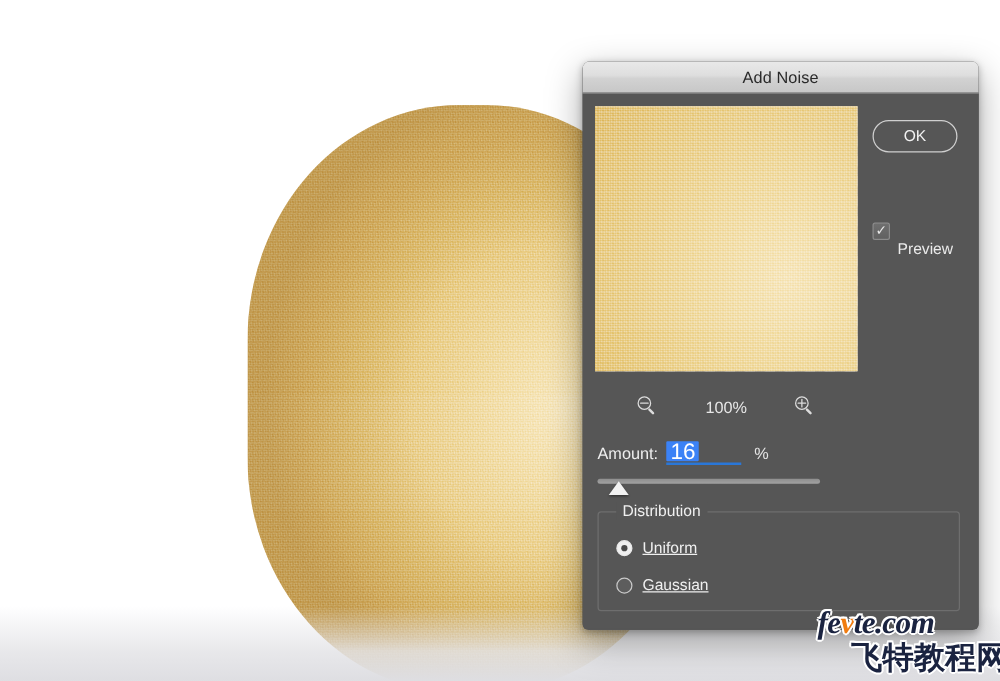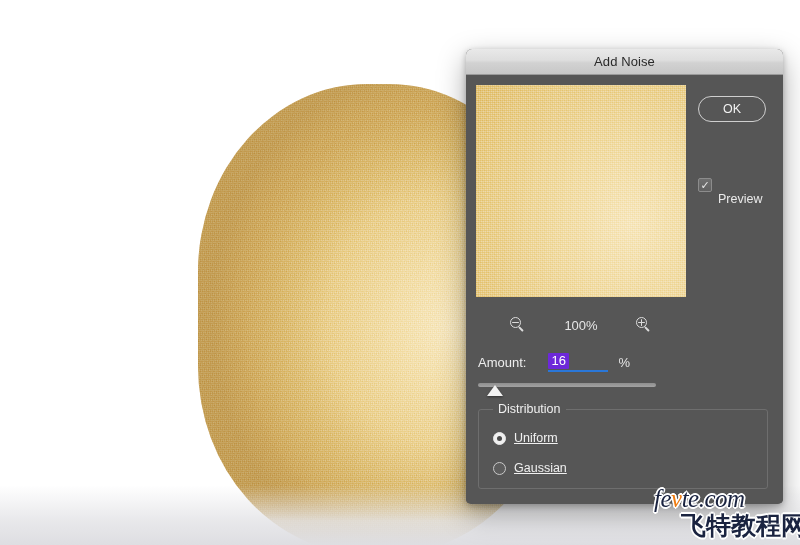--- a/index.html
+++ b/index.html
@@ -156,28 +156,28 @@
   }
   .mag .sign.v{
     left:4.8px;top:2.1px;width:1.4px;height:6.6px;
   }
 
   
   #amount-row{
     position:absolute;left:12px;top:276px;width:290px;height:22px;
     display:flex;align-items:center;
   }
-  #amount-label{font-size:13px;color:#eeeeee;margin-right:22px;}
+  #amount-label{font-size:13px;color:#eeeeee;margin-right:7px;}
   #amount-field{
     position:relative;width:60px;height:18px;
     border-bottom:2px solid #2a77d8;
     display:flex;align-items:center;
   }
   #amount-value{
-    background:#6d28d9;color:#ffffff;font-size:13px;
+    background:#3b82f6;color:#ffffff;font-size:18px;
     padding:1px 3px 1px 3px;border-radius:1px;line-height:14px;
   }
   #amount-percent{font-size:13px;color:#e4e4e4;margin-left:10px;}
 
   
   #slider-wrap{
     position:absolute;left:12px;top:304px;width:290px;height:22px;
   }
   #slider-track{
     position:absolute;left:0;top:4px;width:178px;height:4px;
@@ -215,21 +215,21 @@
   .radio-label{font-size:12.5px;color:#f0f0f0;text-decoration:underline;}
 
   
   #watermark{
     position:absolute;left:636px;top:485px;width:160px;height:58px;
     pointer-events:none;
   }
   #wm-line1{
     position:absolute;left:18px;top:0;
     font-family:"Liberation Serif","DejaVu Serif",serif;
-    font-weight:normal;font-style:italic;font-size:25px;letter-spacing:-.5px;
+    font-weight:bold;font-style:italic;font-size:25px;letter-spacing:-.5px;
     color:#1a2340;
     text-shadow:
       -1.6px 0 #fff,1.6px 0 #fff,0 -1.6px #fff,0 1.6px #fff,
       -1.2px -1.2px #fff,1.2px -1.2px #fff,-1.2px 1.2px #fff,1.2px 1.2px #fff;
     white-space:nowrap;
   }
   #wm-line1 .accent{color:#f07c10;}
   #wm-line2{
     position:absolute;left:45px;top:24px;
     font-family:"DejaVu Sans","Liberation Sans",sans-serif;

